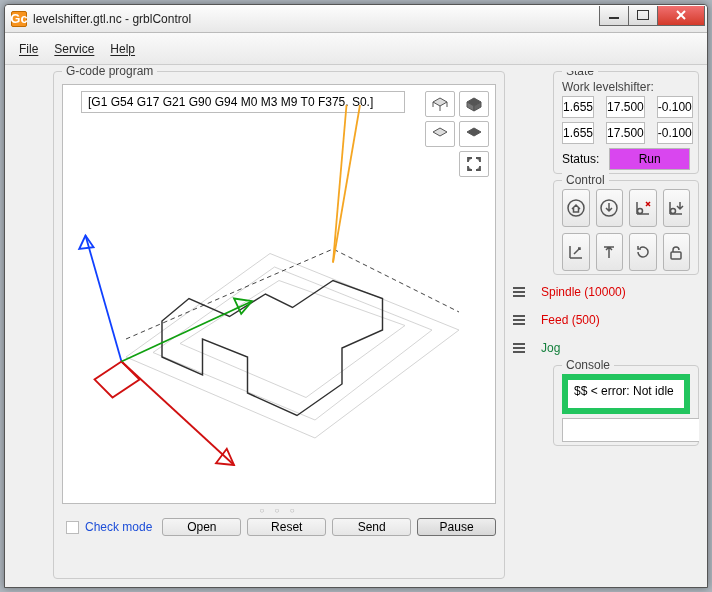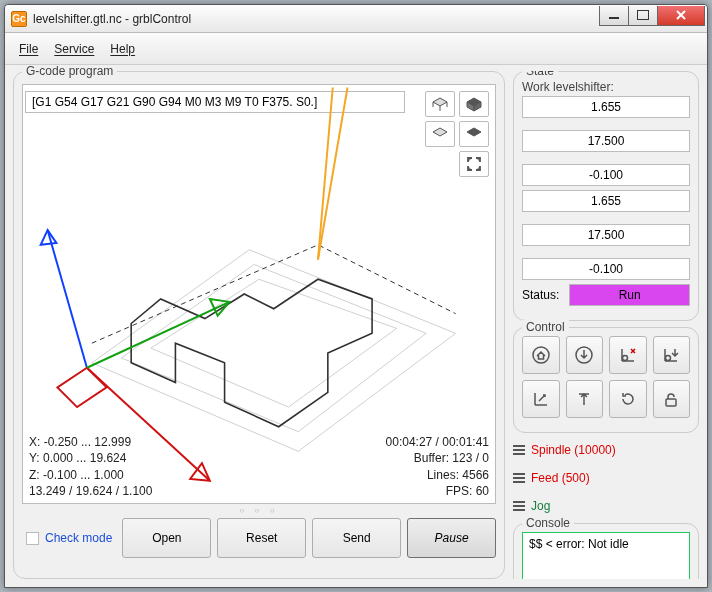--- a/index.html
+++ b/index.html
@@ -1,65 +1,65 @@
 <!DOCTYPE html>
 <html><head>
 <meta charset="utf-8">
 <style>
 * { box-sizing: border-box; margin: 0; padding: 0; font-family: "Segoe UI", Tahoma, sans-serif; font-size: 12px; }
 body { background: #b0b8c0; width: 712px; height: 592px; overflow: hidden; }
 
 .window { position: absolute; top: 4px; left: 4px; right: 4px; bottom: 4px; background: #f0f0f0; border: 1px solid #555; border-radius: 4px 4px 0 0; box-shadow: 0 0 8px rgba(0,0,0,0.4); display: flex; flex-direction: column; }
 
 .titlebar { height: 28px; background: linear-gradient(#fdfdfd,#e8e8e8); border-bottom: 1px solid #bbb; display: flex; align-items: center; padding: 0 0 0 6px; border-radius: 4px 4px 0 0; }
-.titlebar .icon { width: 16px; height: 16px; background:#f7931e; border:1px solid #c06a00; border-radius:2px; margin-right:6px; display:flex;align-items:center;justify-content:center;color:#fff;font-size:10px;font-weight:bold;}
+.titlebar .icon { width: 16px; height: 16px; background:#f7931e; border:1px solid #c06a00; border-radius:2px; margin-right:6px; display:flex;align-items:center;justify-content:center;color:#fff;font-size:13px;font-weight:bold;}
 .titlebar .title { flex: 1; color: #222; font-size: 12px; }
 .winbtns { display: flex; height: 20px; margin-right: 2px; margin-top:-6px;}
 .winbtn { width: 30px; height: 20px; border: 1px solid #666; border-top:none; margin-left: -1px; display:flex;align-items:center;justify-content:center; background:linear-gradient(#f8f8f8,#dcdcdc);}
 .winbtn.min::after{content:""; width:10px;height:2px;background:#333; margin-top:6px;}
 .winbtn.max::after{content:""; width:10px;height:8px;border:1px solid #333;}
 .winbtn.close{ background:linear-gradient(#f07070,#d43a2a); width:48px;}
 .winbtn.close svg{stroke:#fff;stroke-width:2;}
 
 .menubar { height: 32px; background: linear-gradient(#fafafa,#eaeaea); border-bottom:1px solid #ccc; display:flex; align-items:center; padding:0 8px; gap:4px;}
 .menubar span { padding: 2px 6px; text-decoration: underline; text-underline-offset: 2px; color:#222; }
 
 .content { flex:1; display:flex; padding:6px 8px 8px 8px; gap:8px; overflow:hidden;}
 
 .left { flex:1; display:flex; flex-direction:column; }
-.group { border:1px solid #ccc; border-radius:12px; padding:8px 8px 14px 8px; position:relative; background:#f0f0f0; }
+.group { border:1px solid #ccc; border-radius:4px; padding:8px 8px 3px 8px; position:relative; background:#f0f0f0;margin-left:40px; }
 .group > .legend { position:absolute; top:-8px; left:8px; background:#f0f0f0; padding:0 4px; color:#444; }
 .viewer { margin-top:4px; height:420px; border:1px solid #bcbcbc; background:#fff; position:relative; overflow:hidden;}
-.gcode-line { position:absolute; top:6px; left:2px; right:90px; border:1px solid #bcbcbc; padding:3px 6px; background:#fff; }
+.gcode-line { position:absolute; top:6px; left:18px; right:90px; border:1px solid #bcbcbc; padding:3px 6px; background:#fff; }
 .view-btns { position:absolute; top:6px; right:6px; display:grid; grid-template-columns:30px 30px; grid-auto-rows:26px; gap:4px;}
 .vbtn { border:1px solid #bcbcbc; background:#fff; display:flex;align-items:center;justify-content:center; border-radius:2px;}
 .vbtn svg{stroke:#555;fill:#888;}
 .stats { position:absolute; bottom:4px; left:6px; right:6px; display:flex; justify-content:space-between; color:#222; line-height:1.35;}
 .stats .col { white-space:pre; }
 .grips { text-align:center; color:#aaa; letter-spacing:4px; height:10px; font-size:8px; padding-top:2px;}
 .btnrow { display:flex; align-items:center; gap:6px; margin-top:4px;}
 .checkbox { display:flex; align-items:center; gap:6px; color:#1d4ed8; padding:0 4px;}
 .checkbox .box{width:13px;height:13px;border:1px solid #bbb; background:#fff;}
-.pushbtn { flex:1; height:40px; border:1px solid #adadad; background:linear-gradient(#f5f5f5,#e6e6e6); border-radius:3px; display:flex;align-items:center;justify-content:center;}
-.pushbtn:last-child{ border-color:#707070; background:linear-gradient(#eee,#d8d8d8);font-style:italic;}
+.pushbtn { flex:1; height:18px; border:1px solid #adadad; background:linear-gradient(#f5f5f5,#e6e6e6); border-radius:3px; display:flex;align-items:center;justify-content:center;}
+.pushbtn:last-child{ border-color:#707070; background:linear-gradient(#eee,#d8d8d8);}
 
 .right { width:186px; display:flex; flex-direction:column; gap:6px; overflow:hidden;}
 .rlabel { color:#444; margin-bottom:2px;}
-.coords { display:flex; gap:12px; margin-bottom:4px;flex-direction:column;}
+.coords { display:flex; gap:12px; margin-bottom:4px;}
 .coord { flex:1; border:1px solid #bcbcbc; background:#fff; text-align:center; padding:3px 0;}
 .statusrow{ display:flex; align-items:center; gap:10px; margin-top:2px;}
 .statusval{ flex:1; background:#d946ef; text-align:center; padding:3px 0; border:1px solid #b8b8b8;}
 .ctlgrid { display:grid; grid-template-columns:repeat(4,1fr); grid-auto-rows:38px; gap:6px;}
 .ctlbtn { border:1px solid #b5b5b5; background:linear-gradient(#fafafa,#e7e7e7); border-radius:3px; display:flex;align-items:center;justify-content:center;}
 .ctlbtn svg{stroke:#555;stroke-width:1.5;fill:none;}
-.section { display:flex; align-items:center; gap:6px; padding:4px 0; color:#d00;}
+.section { display:flex; align-items:center; gap:16px; padding:4px 0; color:#d00;}
 .section.dark{color:#15803d;}
 .ham{width:12px;display:flex;flex-direction:column;gap:2px;}
 .ham span{height:2px;background:#555;}
-.console { border:1px solid #22c55e; background:#fff; height:52px; padding:4px 6px;}
+.console { border:6px solid #22c55e; background:#fff; height:40px; padding:4px 6px;}
 .consolerow{ display:flex; gap:4px; margin-top:4px;}
 .consolerow input{ flex:1; border:1px solid #bcbcbc; height:24px; padding:0 4px;}
 .iconbtn{ width:28px; height:24px; border:1px solid #b5b5b5; background:linear-gradient(#fafafa,#e7e7e7); border-radius:3px; display:flex;align-items:center;justify-content:center;}
 </style>
 </head>
 <body>
 
 <div class="window">
   <div class="titlebar">
     <div class="icon">Gc</div>
@@ -139,30 +139,20 @@
             <polygon points="25,145 18,160 34,158" fill="none" stroke="#1040ff" stroke-width="2"></polygon>
             <line x1="65" y1="285" x2="190" y2="400" stroke="#d01010" stroke-width="2"></line>
             <polygon points="190,400 170,398 182,382" fill="none" stroke="#d01010" stroke-width="2"></polygon>
             <polygon points="65,285 35,305 55,325 85,305" fill="none" stroke="#d01010" stroke-width="2"></polygon>
             <line x1="65" y1="285" x2="210" y2="218" stroke="#10a010" stroke-width="2"></line>
             <polygon points="210,218 190,215 198,232" fill="none" stroke="#10a010" stroke-width="2"></polygon>
 
             <line x1="315" y1="0" x2="300" y2="175" stroke="#f5a623" stroke-width="2"></line>
             <line x1="330" y1="0" x2="300" y2="175" stroke="#f5a623" stroke-width="2"></line>
           </svg>
-          <div class="stats">
-            <div class="col">X: -0.250 ... 12.999
-Y: 0.000 ... 19.624
-Z: -0.100 ... 1.000
-13.249 / 19.624 / 1.100</div>
-            <div class="col" style="text-align:right">00:04:27 / 00:01:41
-Buffer: 123 / 0
-Lines: 4566
-FPS: 60</div>
-          </div>
         </div>
         <div class="grips">○ ○ ○</div>
         <div class="btnrow">
           <div class="checkbox">
               <div class="box"></div>
               <span>Check mode</span>
             </div>
           <div class="pushbtn">Open</div>
           <div class="pushbtn">Reset</div>
           <div class="pushbtn">Send</div>

